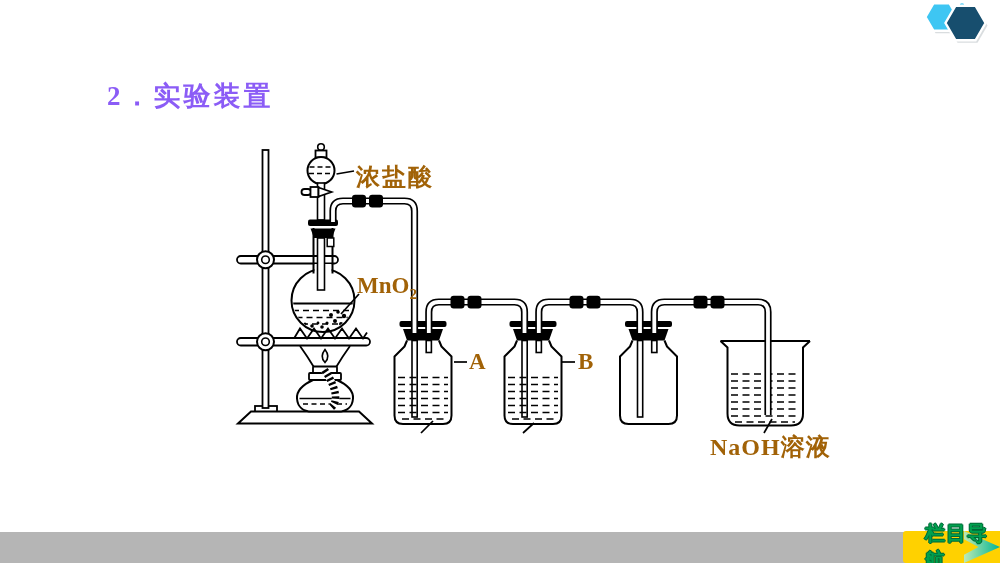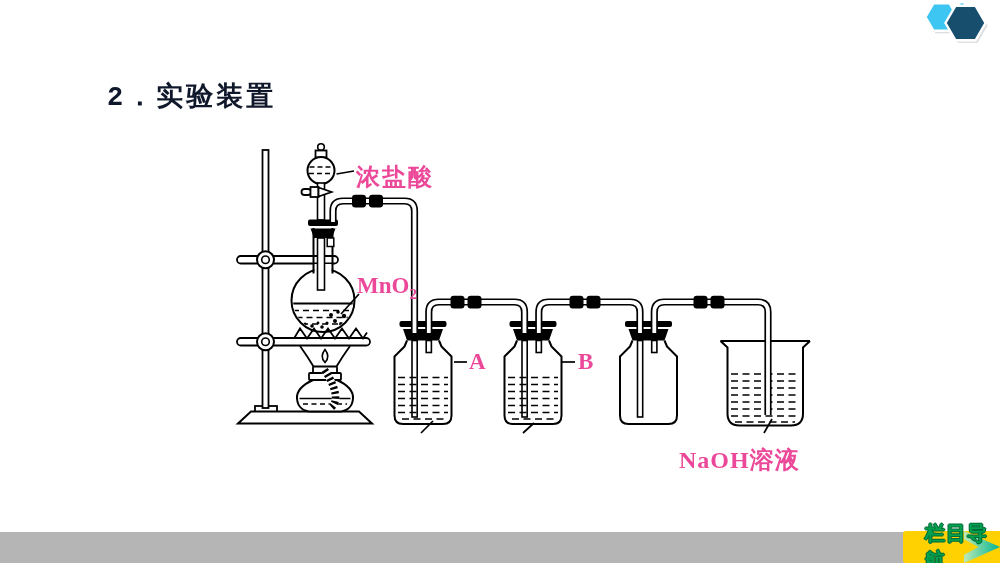--- a/index.html
+++ b/index.html
@@ -1,21 +1,21 @@
 <!DOCTYPE html>
 <html><head>
 <meta charset="utf-8">
 <style>
   html,body{margin:0;padding:0;}
   body{width:1000px;height:563px;position:relative;background:#ffffff;overflow:hidden;
        font-family:"Liberation Sans","DejaVu Sans",sans-serif;}
   .stage{position:absolute;inset:0;width:1000px;height:563px;}
   .title{position:absolute;left:107px;top:78px;font-size:27px;font-weight:900;
-         color:#0f172a;letter-spacing:3px;font-family:Liberation Mono, monospace;}
-  .lbl{position:absolute;color:#ec4899;font-family:"Liberation Serif","DejaVu Serif",serif;
+         color:#8b5cf6;letter-spacing:3px;font-family:Liberation Serif, serif;}
+  .lbl{position:absolute;color:#a16207;font-family:"Liberation Serif","DejaVu Serif",serif;
        font-weight:700;white-space:nowrap;}
   .lbl-cn{font-size:24px;letter-spacing:2px;}
   .lbl-latin{font-size:23px;text-align:right;}
   .lbl sub{font-size:15px;}
   .footer-bar{position:absolute;left:0;top:532px;width:1000px;height:31px;background:#b5b5b5;}
   .footer-nav{position:absolute;left:903px;top:531px;width:97px;height:32px;background:#ffd100;
               border-radius:3px 0 0 3px;display:flex;align-items:center;}
   .footer-nav-label{font-size:20px;font-weight:900;color:#00a14f;letter-spacing:1px;
               padding-left:22px;position:relative;z-index:2;
               text-shadow:1px 0 #006837,-1px 0 #006837,0 1px #006837,0 -1px #006837;}
@@ -206,21 +206,21 @@
   <div class="lbl lbl-latin" style="left:357px;top:273px;">
     <span>MnO</span><sub>2</sub>
   </div>
 
   <div class="lbl lbl-latin" style="left:469px;top:349px;">A</div>
 
   <div class="lbl lbl-latin" style="left:578px;top:349px;">B</div>
 
 
 
-  <div class="lbl lbl-cn" style="left:679px;top:431px;letter-spacing:1px;margin-top:13px;">NaOH溶液</div>
+  <div class="lbl lbl-cn" style="left:710px;top:431px;letter-spacing:1px;">NaOH溶液</div>
 
   <svg class="logo" width="80" height="48" viewBox="918 0 80 48">
     <g>
       <polygon points="959.5,19.5 951.5,33.3 935.5,33.3 927.5,19.5 935.5,5.7 951.5,5.7" fill="#c9ced1" stroke="none" opacity="0.7"></polygon>
       <polygon points="987.5,25.5 977.5,42.8 957.5,42.8 947.5,25.5 957.5,8.2 977.5,8.2" fill="#c9ced1" stroke="none" opacity="0.7"></polygon>
       <polygon points="957.5,17 949.5,30.8 933.5,30.8 925.5,17 933.5,3.2 949.5,3.2" fill="#3ec6f3" stroke="#fff" stroke-width="2.4"></polygon>
       <circle cx="962" cy="5.5" r="3" fill="#3ec6f3" stroke="#fff" stroke-width="1.4"></circle>
       <polygon points="985.5,23 975.5,40.3 955.5,40.3 945.5,23 955.5,5.7 975.5,5.7" fill="#174e6e" stroke="#fff" stroke-width="2.4"></polygon>
     </g>
   </svg>

